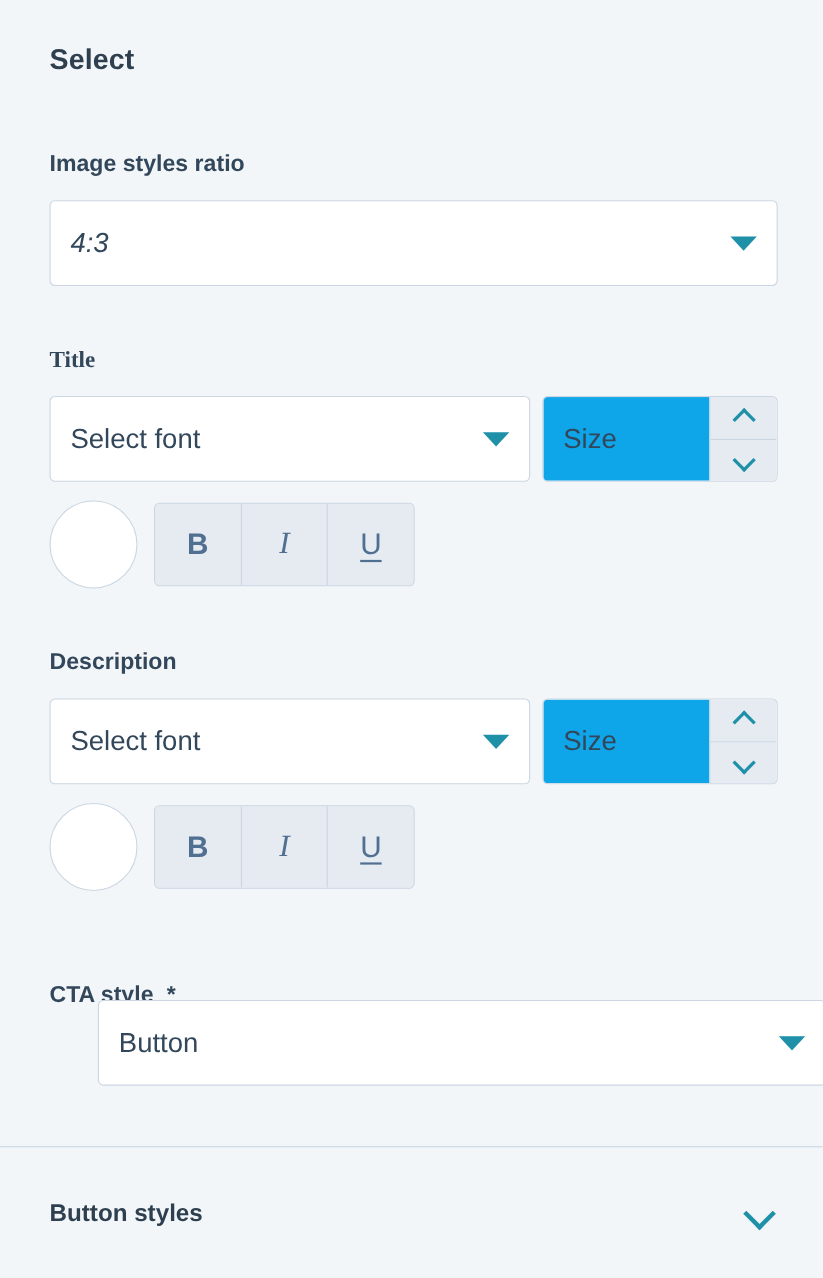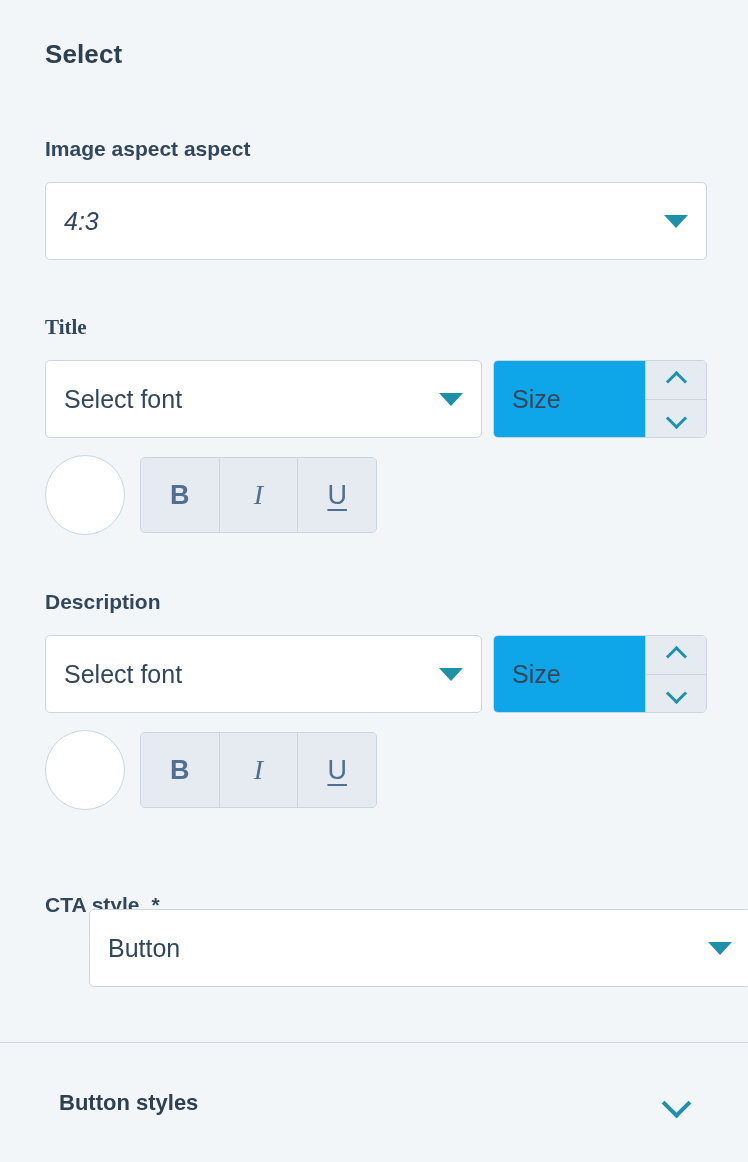--- a/index.html
+++ b/index.html
@@ -184,21 +184,21 @@
     height: 1px;
     background: #cbd6e2;
   }
   .accordion-row {
     position: absolute;
     left: 0;
     width: 748px;
     display: flex;
     align-items: center;
     box-sizing: border-box;
-    padding: 0 59px;
+    padding: 0 45px;
   }
   .accordion-title {
     font-size: 22px;
     font-weight: bold;
     color: #2e3f50;
     flex: 1;
     line-height: 1;
   }
   .chev-big {
     display: block;
@@ -219,21 +219,21 @@
     transform: rotate(225deg);
   }
 </style>
 </head>
 <body>
 
 <div class="panel">
 
   <div class="section-title" style="top:41px;">Select</div>
 
-  <div class="field-label" style="top:138px;">Image aspect aspect</div>
+  <div class="field-label" style="top:138px;">Image styles ratio</div>
 
   <div class="select-box" style="left:45px; top:182px; width:662px; height:78px;font-style:italic;">
     <span class="select-value">4:3</span>
     <span class="caret-down"></span>
   </div>
 
   <div class="field-label" style="top:317px;font-family:Liberation Serif, serif;">Title</div>
 
   <div class="select-box" style="left:45px; top:360px; width:437px; height:78px;">
     <span class="select-value">Select font</span>

